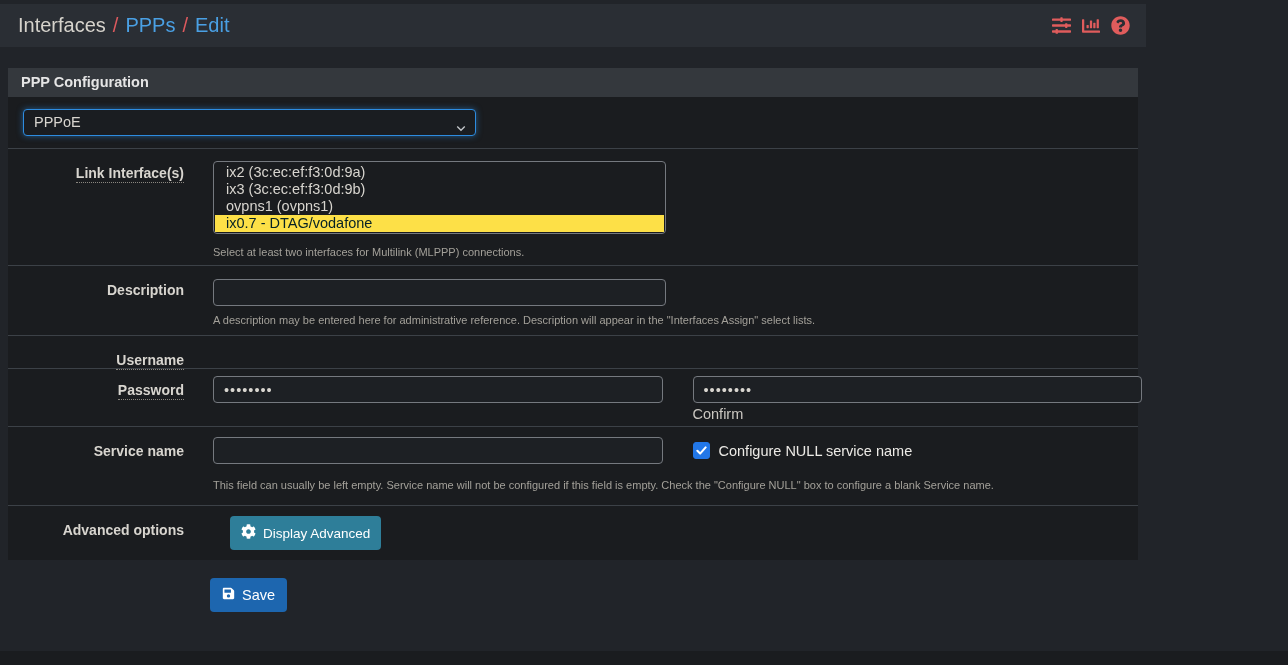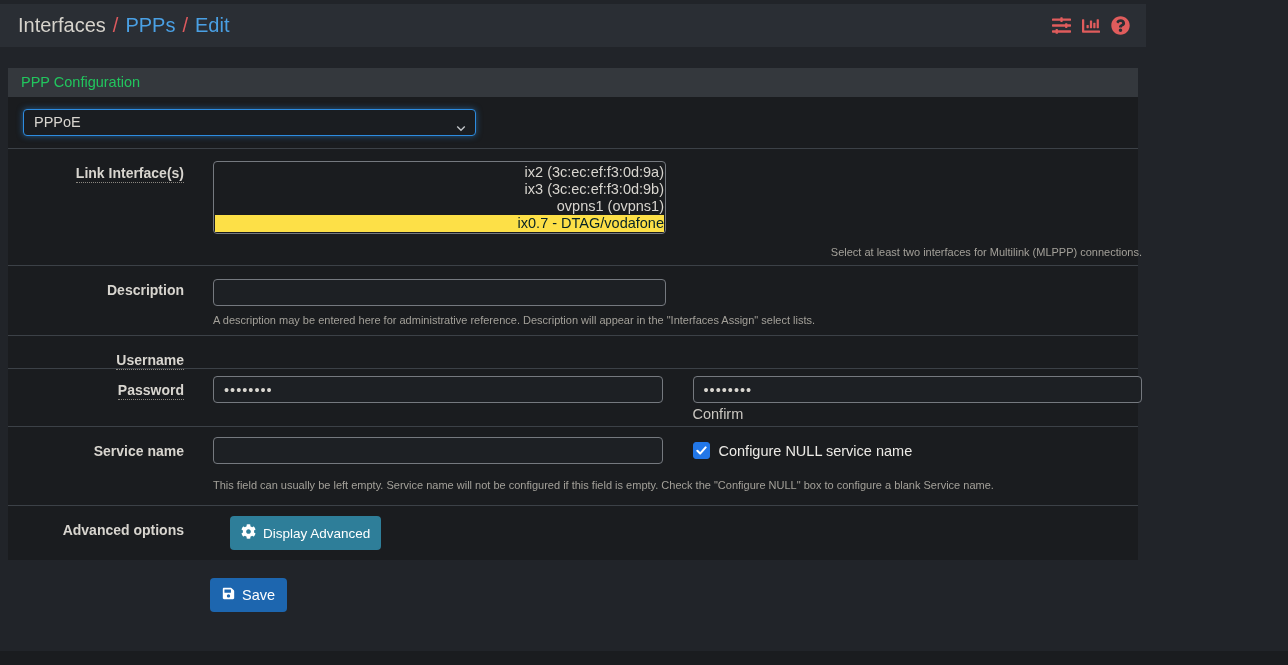--- a/index.html
+++ b/index.html
@@ -22,22 +22,22 @@
   .breadcrumb { font-size:20px; display:flex; align-items:center; gap:7px; white-space:nowrap; }
   .crumb-root { color:#d6d3cc; }
   .crumb-sep { color:#dd5a5e; }
   .crumb-link { color:#4aa0e4; text-decoration:none; cursor:pointer; }
   .nav-icons { display:flex; align-items:center; gap:11px; color:#e05c5c; }
   .nav-icons svg { display:block; }
 
   
   .panel { margin:21px 8px 0 8px; background:#1a1c1f; }
   .panel-heading {
-    height:29px; background:#34383d; color:#22c55e;
-    font-weight:normal; font-size:14.5px; line-height:29px; padding-left:13px;
+    height:29px; background:#34383d; color:#e5e5e5;
+    font-weight:bold; font-size:14.5px; line-height:29px; padding-left:13px;
   }
   .row {
     display:grid; grid-template-columns:190px 1fr;
     border-bottom:1px solid #3c4147;
   }
   .row:last-child { border-bottom:none; }
   .lbl {
     text-align:right; padding:16px 14px 0 0;
     font-weight:bold; font-size:14px; color:#d8d5cf;
   }
@@ -52,21 +52,21 @@
   }
   .txt.masked { letter-spacing:1px; }
   .two-col { display:flex; gap:30px; }
   .col { width:453px; }
   .col .txt { width:100%; }
 
   .help { color:#a3a099; font-size:11px; line-height:18px; }
 
   
   .row-linktype   .fld { padding-top:12px; padding-bottom:12px; }
-  .row-interfaces .fld { padding-top:12px; padding-bottom:4px;text-align:right; }
+  .row-interfaces .fld { padding-top:12px; padding-bottom:4px; }
   .row-desc       .fld { padding-top:13px; padding-bottom:6px; }
   .row-user       .fld { padding-top:13px; padding-bottom:12px; }
   .row-pass       .fld { padding-top:7px;  padding-bottom:4px; }
   .row-service    .fld { padding-top:10px; padding-bottom:11px; }
   .row-adv        .fld { padding-top:10px; padding-bottom:10px; }
   .row-pass .lbl  { padding-top:13px; }
   .row-linktype .lbl { padding-top:17px; }
 
   
   .select {

